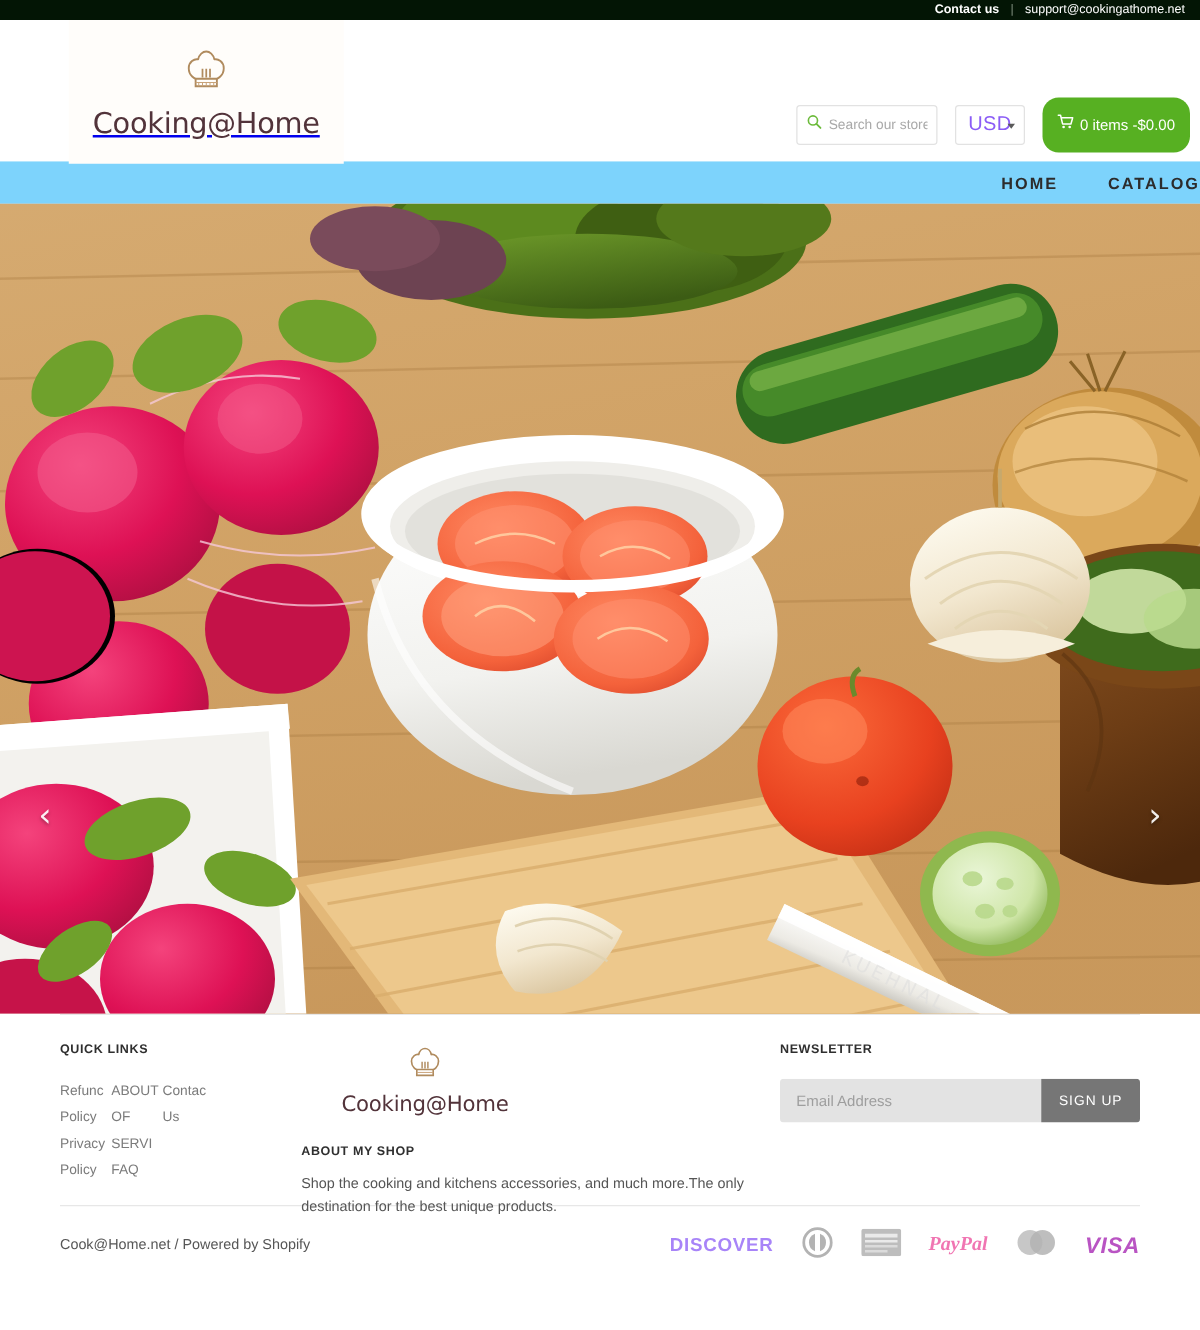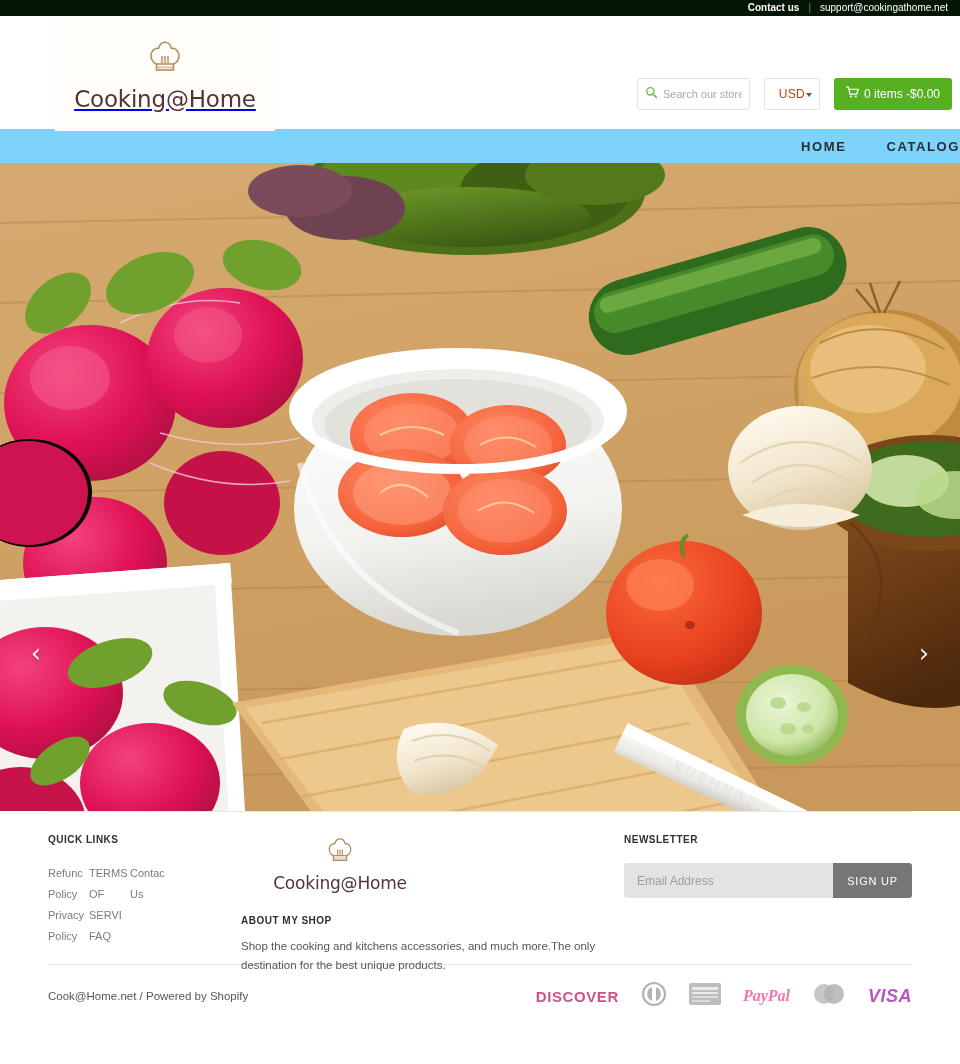--- a/index.html
+++ b/index.html
@@ -90,39 +90,39 @@
     width: 56px;
     height: 32px;
     border: 1px solid #e2e2e2;
     border-radius: 3px;
     background: #fff;
     display: flex;
     align-items: center;
     justify-content: center;
   }
   .currency-select .cur-label {
-    font-size: 12px;
-    color: #c2410c;
+    font-size: 16px;
+    color: #8b5cf6;
     letter-spacing: 0.3px;
     text-align: right;
   }
   .currency-select .caret {
     position: absolute;
     right: 7px;
     top: 14px;
     width: 0; height: 0;
     border-left: 3.5px solid transparent;
     border-right: 3.5px solid transparent;
     border-top: 4px solid #5a5a5a;
   }
 
   .cart-button {
-    height: 32px;
+    height: 44px;
     background: #57b022;
-    border-radius: 3px;
+    border-radius: 13px;
     display: flex;
     align-items: center;
     gap: 5px;
     padding: 0 12px;
     cursor: pointer;
   }
   .cart-button .cart-label {
     color: #ffffff;
     font-size: 12px;
     white-space: nowrap;
@@ -241,21 +241,21 @@
     align-items: center;
     justify-content: space-between;
     height: 62px;
   }
   .copyright { font-size: 11.5px; color: #565656; }
   .payments { display: flex; align-items: center; gap: 22px; }
   .pay { opacity: 0.75; }
 
   .pay-discover {
     font-size: 15px; font-weight: bold; letter-spacing: 0.6px;
-    color: #be185d; font-family: "Liberation Sans", sans-serif;
+    color: #8b5cf6; font-family: "Liberation Sans", sans-serif;
   }
   .pay-paypal {
     font-size: 16px; font-style: italic; font-weight: bold;
     color: #ec4899; font-family: "Liberation Serif", serif;
   }
   .pay-visa {
     font-size: 18px; font-weight: bold; font-style: italic;
     letter-spacing: 0.5px; color: #a21caf;
   }
 </style>
@@ -570,21 +570,21 @@
     <div class="quick-links">
       <div class="foot-head">QUICK LINKS</div>
       <div class="links-cols">
         <div class="links-col">
           <a href="#">Refunc</a>
           <a href="#">Policy</a>
           <a href="#">Privacy</a>
           <a href="#">Policy</a>
         </div>
         <div class="links-col">
-          <a href="#">TERMS</a>
+          <a href="#">ABOUT</a>
           <a href="#">OF</a>
           <a href="#">SERVI</a>
           <a href="#">FAQ</a>
         </div>
         <div class="links-col col3">
           <a href="#">Contac</a>
           <a href="#">Us</a>
         </div>
       </div>
     </div>

